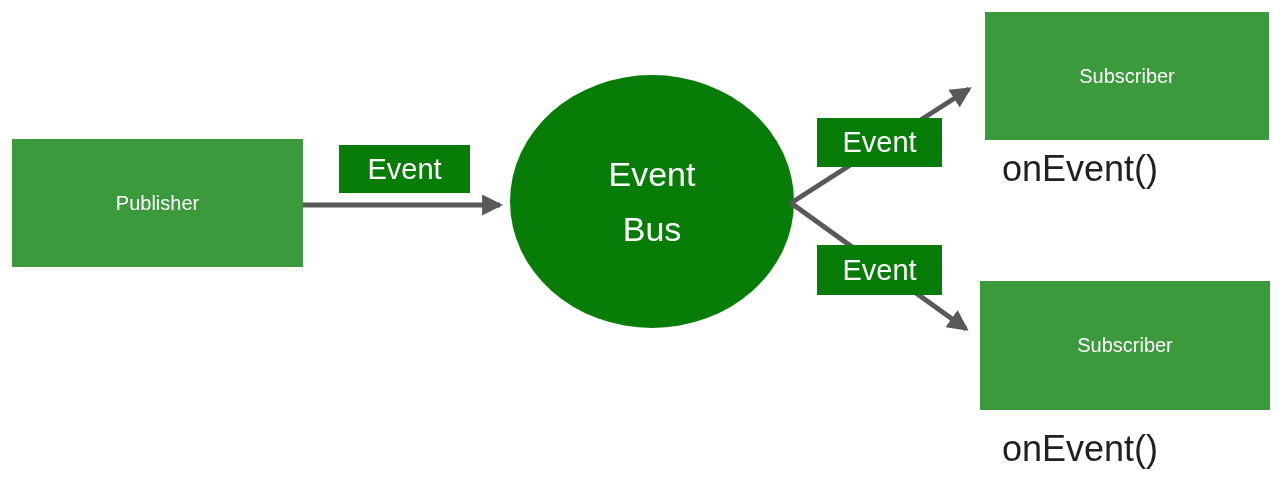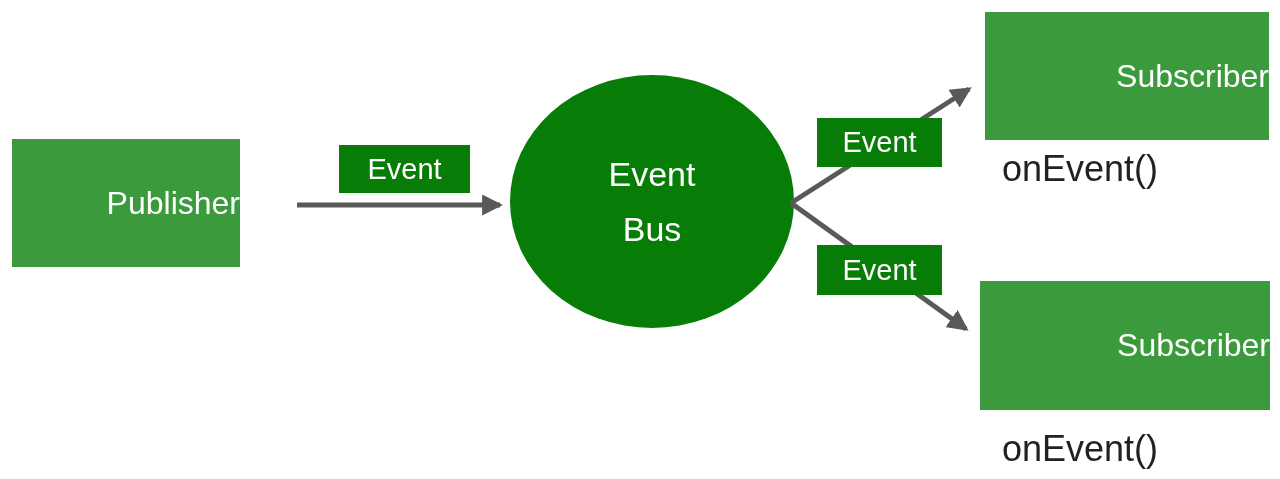--- a/index.html
+++ b/index.html
@@ -16,26 +16,26 @@
   .canvas{
     position:relative;
     width:1280px;height:479px;
     background:var(--bg);
     overflow:hidden;
   }
   .node-rect{
     position:absolute;
     background:var(--node-green);
     color:var(--text-white);
-    display:flex;align-items:center;justify-content:flex-end;
-    font-size:32px;
+    display:flex;align-items:center;justify-content:center;
+    font-size:20px;
     font-weight:400;
     z-index:3;
   }
-  .publisher{left:12px;top:139px;width:228px;height:128px;}
+  .publisher{left:12px;top:139px;width:291px;height:128px;}
   .subscriber-top{left:985px;top:12px;width:284px;height:128px;}
   .subscriber-bottom{left:980px;top:281px;width:290px;height:129px;}
   .bus-ellipse{
     position:absolute;
     left:510px;top:75px;width:284px;height:253px;
     background:var(--accent-green);
     border-radius:50%;
     color:var(--text-white);
     display:flex;flex-direction:column;align-items:center;justify-content:center;
     font-size:34px;line-height:55px;

